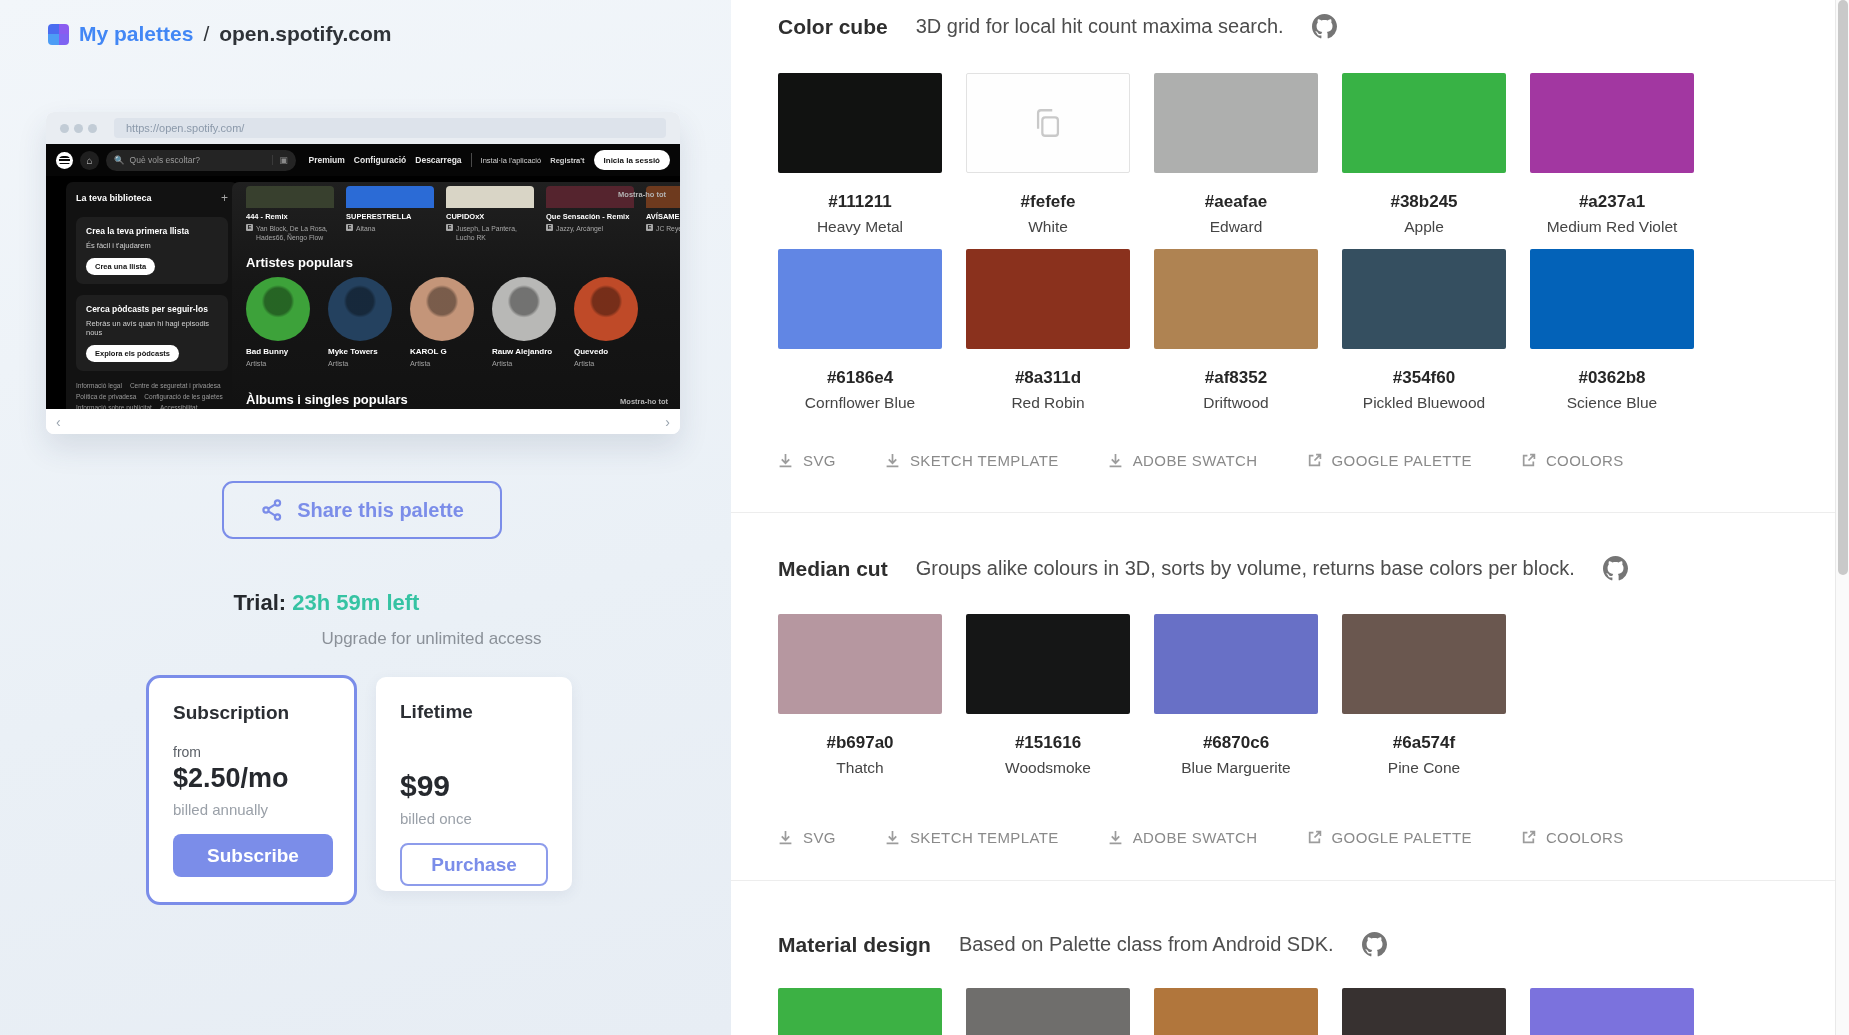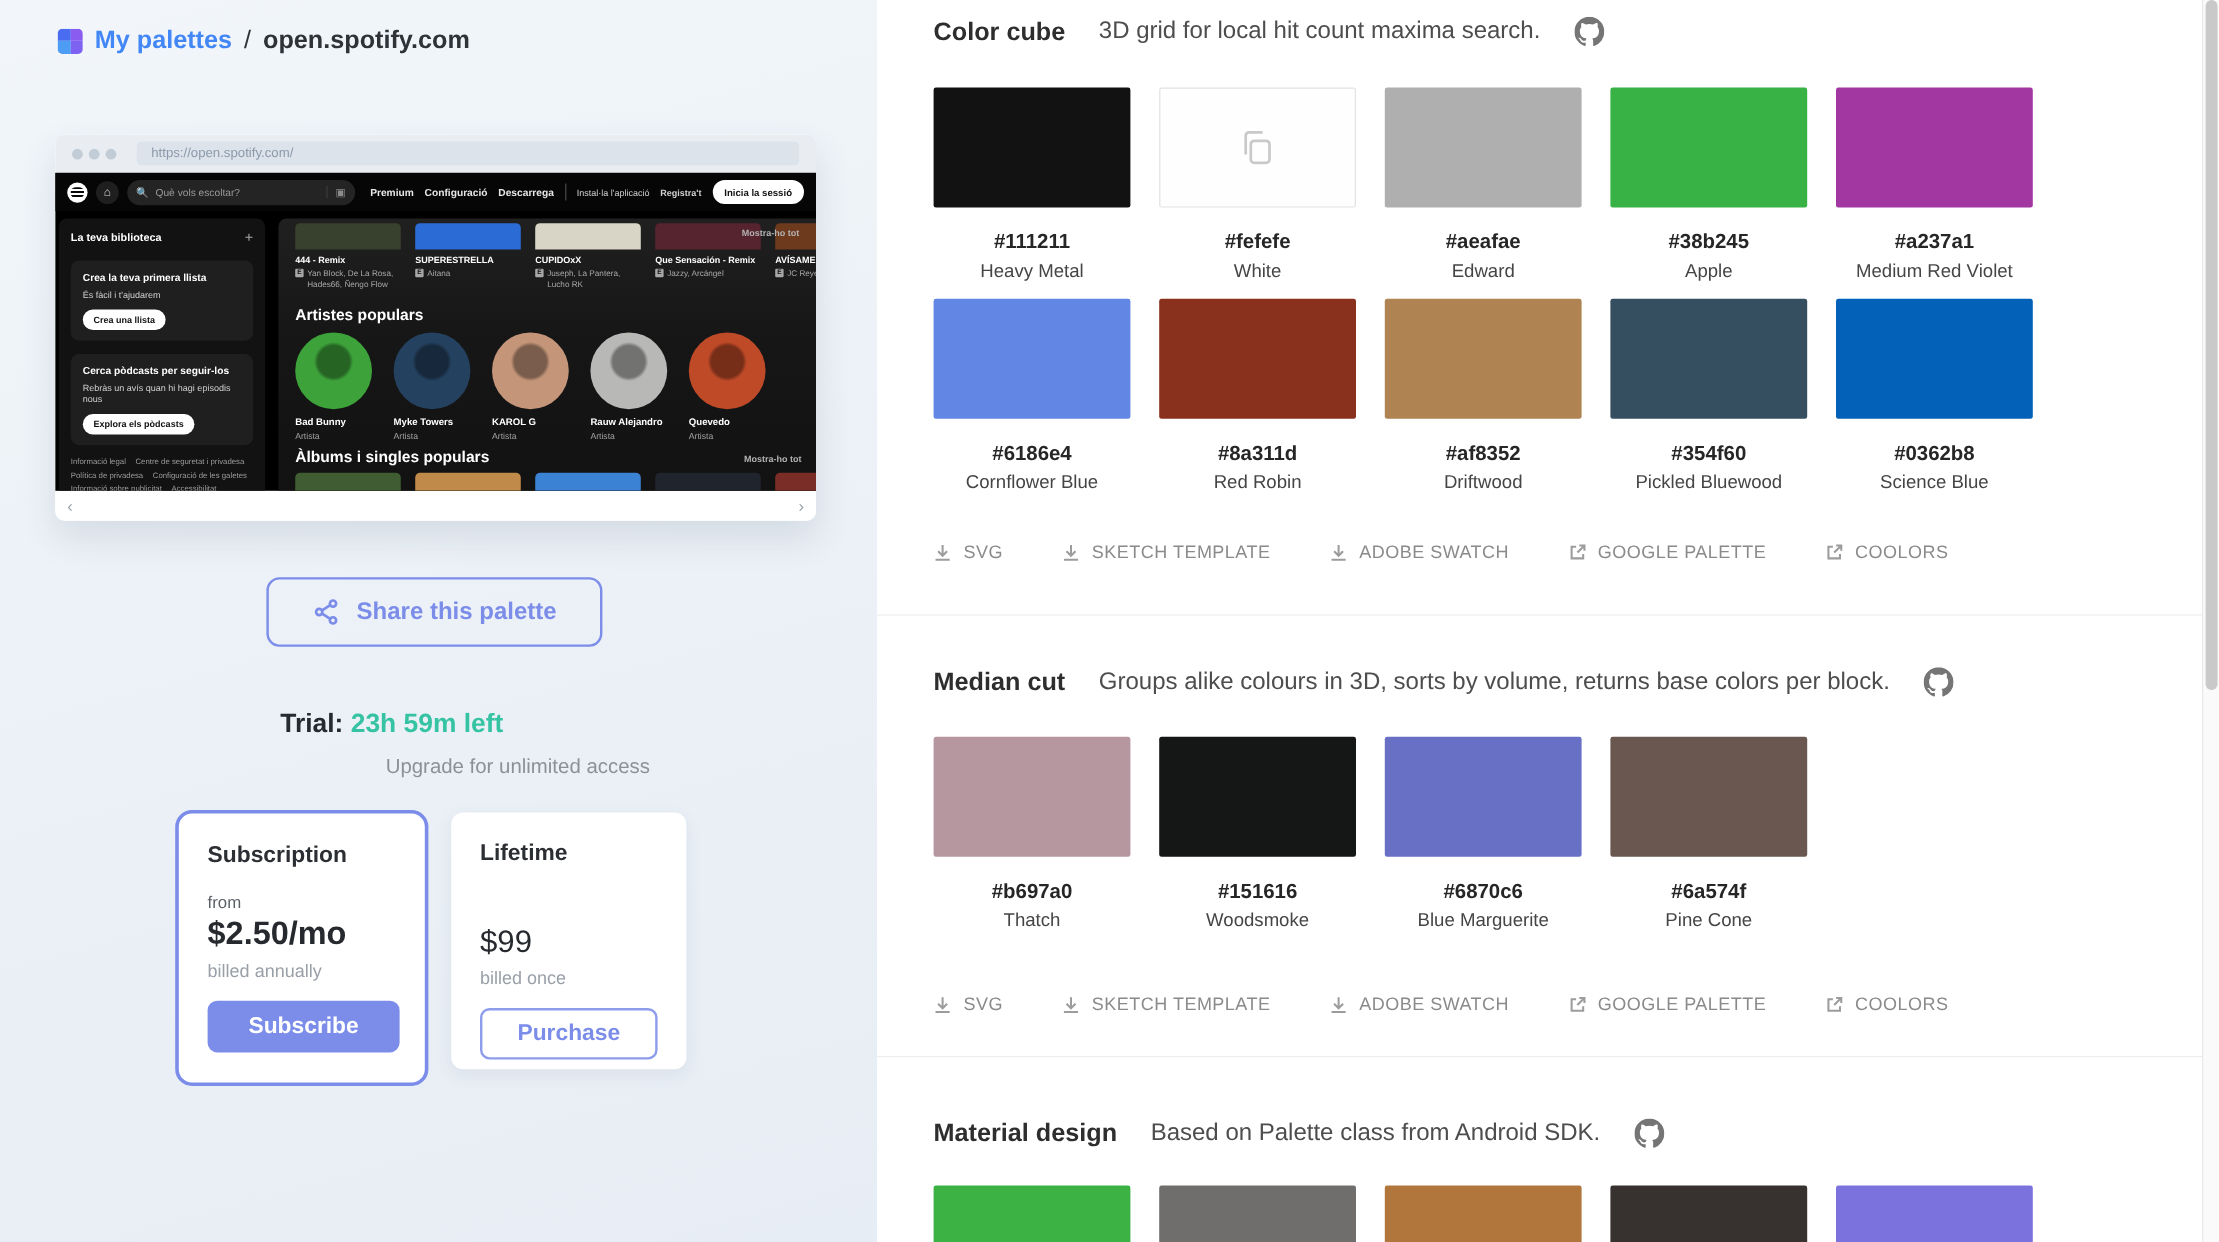--- a/index.html
+++ b/index.html
@@ -40,21 +40,21 @@
   .sp-search { width:190px; height:21px; background:#242424; border-radius:11px; display:flex;
     align-items:center; gap:5px; padding:0 8px; color:#9b9b9b; font-size:8.5px; }
   .sp-search .divb { margin-left:auto; color:#8a8a8a; font-size:9px; border-left:1px solid #3a3a3a; padding-left:6px; }
   .sp-navright { margin-left:auto; display:flex; align-items:center; gap:9px; color:#cfcfcf; }
   .sp-navright .strong { font-size:8.5px; font-weight:bold; color:#e8e8e8; }
   .sp-navright .vdiv { width:1px; height:14px; background:#4a4a4a; }
   .sp-navright .mini { font-size:7.5px; color:#d2d2d2; }
   .sp-login { height:20px; background:#fff; color:#111; border-radius:10px; font-size:8px;
     font-weight:bold; display:flex; align-items:center; padding:0 10px; }
 
-  .shot-sidebar { position:absolute; left:3px; top:38px; width:172px; bottom:0; background:#121212; border-radius:7px 7px 0 0; padding:9px 10px; }
+  .shot-sidebar { position:absolute; left:20px; top:38px; width:172px; bottom:0; background:#121212; border-radius:7px 7px 0 0; padding:9px 10px; }
   .sb-head { display:flex; align-items:center; justify-content:space-between;
     color:#fff; font-size:9px; font-weight:bold; margin-bottom:12px; }
   .sb-plus { color:#a7a7a7; font-size:12px; font-weight:normal; }
   .sb-card { background:#1f1f1f; border-radius:7px; padding:9px 10px; margin-bottom:11px; }
   .sb-card .t { color:#fff; font-size:8.5px; font-weight:bold; }
   .sb-card .s { color:#d0d0d0; font-size:7.5px; margin-top:5px; }
   .sb-card .btn { display:inline-block; background:#fff; color:#111; font-size:7.5px; font-weight:bold;
     border-radius:9px; padding:4px 9px; margin-top:8px; }
   .sb-foot { margin-top:10px; display:flex; flex-wrap:wrap; gap:4px 8px; }
   .sb-foot span { color:#9a9a9a; font-size:6.5px; }
@@ -71,21 +71,21 @@
     display:flex; align-items:center; justify-content:center; border-radius:1px; font-weight:bold; }
   .show-all { position:absolute; right:14px; top:8px; color:#b3b3b3; font-size:7.5px; font-weight:bold; }
   .sec-h { color:#fff; font-size:13px; font-weight:bold; margin-top:13px; }
   .artist-row { display:flex; gap:17px; margin-top:7px; }
   .artist { width:65px; flex:none; }
   .artist .pic { width:64px; height:64px; border-radius:50%; position:relative; overflow:hidden; }
   .artist .pic::after { content:""; position:absolute; inset:0;
     background:radial-gradient(circle at 50% 38%, rgba(0,0,0,.38) 0 26%, transparent 32%); }
   .artist .nm { color:#fff; font-size:8px; font-weight:bold; margin-top:6px; }
   .artist .lb { color:#a0a0a0; font-size:7.2px; margin-top:3px; }
-  .albums2-head { display:flex; justify-content:space-between; align-items:baseline; margin-top:5px; }
+  .albums2-head { display:flex; justify-content:space-between; align-items:baseline; margin-top:24px; }
   .albums2-head .show2 { color:#b3b3b3; font-size:7.5px; font-weight:bold; }
   .thumb-row { display:flex; gap:12px; margin-top:6px; }
   .thumb-row i { width:88px; height:20px; border-radius:4px; flex:none; }
 
   .browser-bottom { height:25px; background:#fff; display:flex; align-items:center;
     justify-content:space-between; padding:0 10px; color:#99a3ae; font-size:14px; }
 
   
   .share-btn { position:absolute; left:222px; top:481px; width:280px; height:58px; border:2px solid #7b8de9;
     border-radius:11px; background:transparent; display:flex; align-items:center; justify-content:center;
@@ -99,21 +99,21 @@
 
   
   .price-cards { position:absolute; left:146px; top:675px; display:flex; gap:19px; align-items:flex-start; }
   .card-sub { width:211px; height:230px; background:#fff; border:3px solid #7b8de9; border-radius:14px;
     padding:24px 24px; }
   .card-life { width:196px; height:214px; background:#fff; border-radius:10px; margin-top:2px;
     box-shadow:0 4px 14px rgba(60,80,110,.08); padding:24px 24px; }
   .pc-title { font-size:19px; font-weight:bold; color:#2b2e33; }
   .pc-from { font-size:14px; color:#5a5f66; margin-top:20px; }
   .pc-price { font-size:27px; font-weight:bold; color:#26292e; margin-top:3px; }
-  .pc-price-life { font-size:26px; font-weight:normal; color:#26292e; margin-top:46px; }
+  .pc-price-life { font-size:30px; font-weight:bold; color:#26292e; margin-top:46px; }
   .pc-bill { font-size:15px; color:#9aa0a8; margin-top:7px; }
   .btn-subscribe { margin-top:16px; width:160px; height:43px; background:#7b8de9; border:none;
     border-radius:8px; color:#fff; font-size:19px; font-weight:bold; cursor:pointer; }
   .btn-purchase { margin-top:16px; width:148px; height:43px; background:#fff; border:2px solid #8d9ceb;
     border-radius:8px; color:#7b8de9; font-size:19px; font-weight:bold; cursor:pointer; }
 
   .made-by { position:absolute; left:0; top:980px; width:731px; text-align:center; font-size:19px;
     color:#4d525a; display:flex; align-items:center; justify-content:center; gap:6px; }
   .made-by a { color:#4d525a; text-decoration:underline; text-underline-offset:4px; cursor:pointer; }
 

